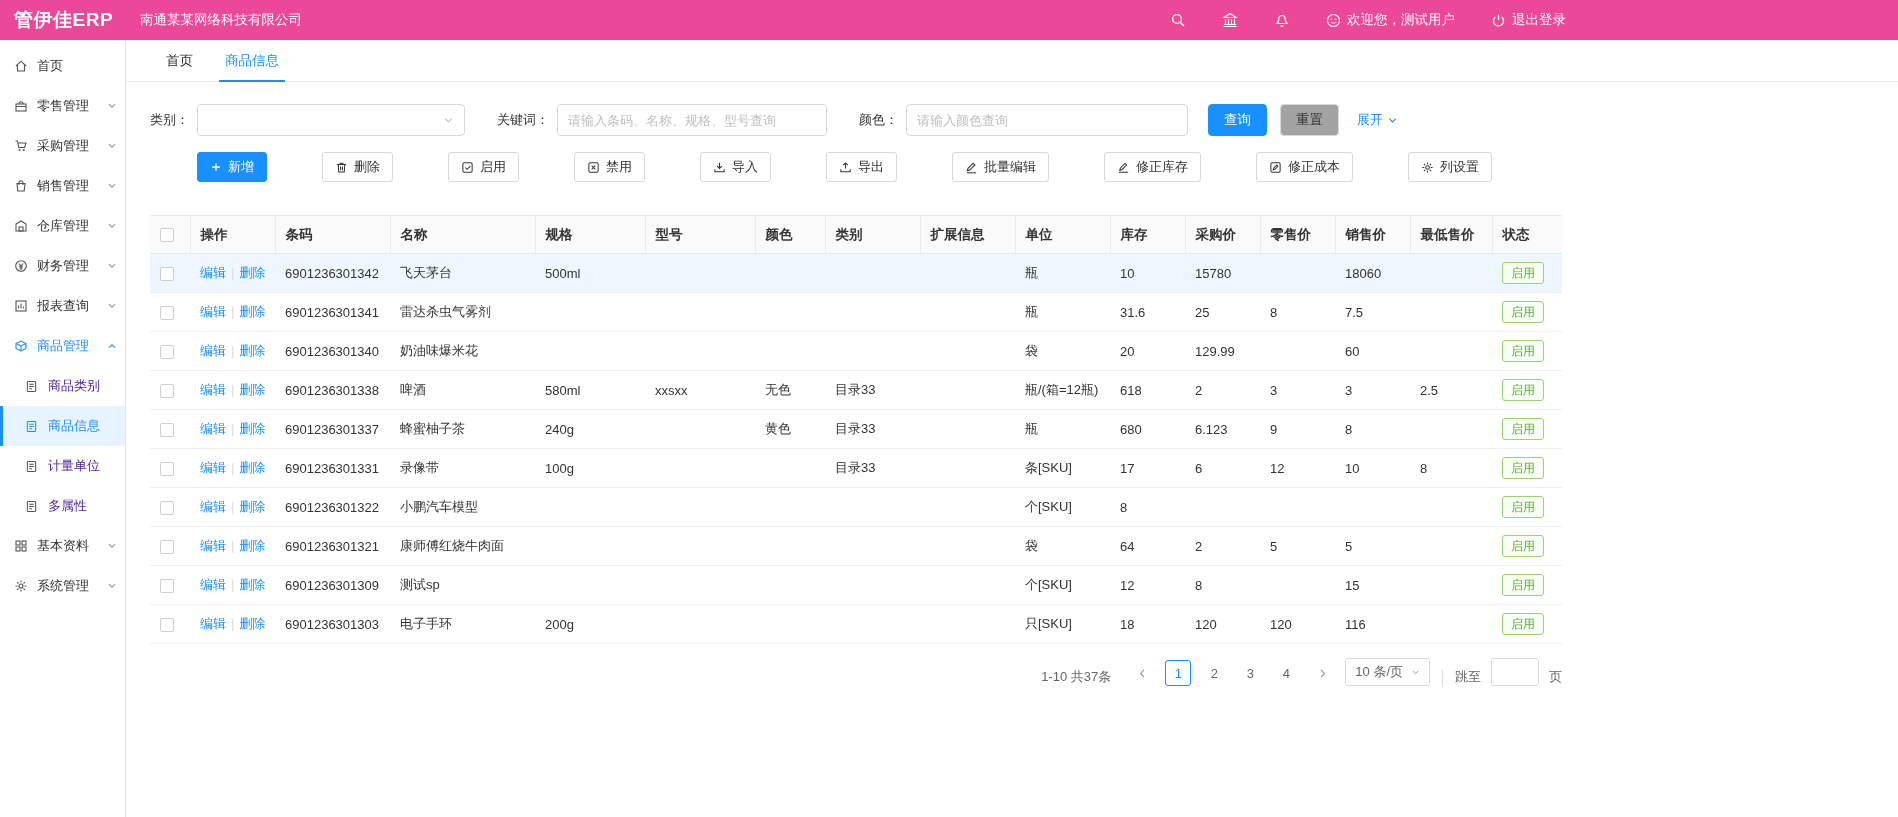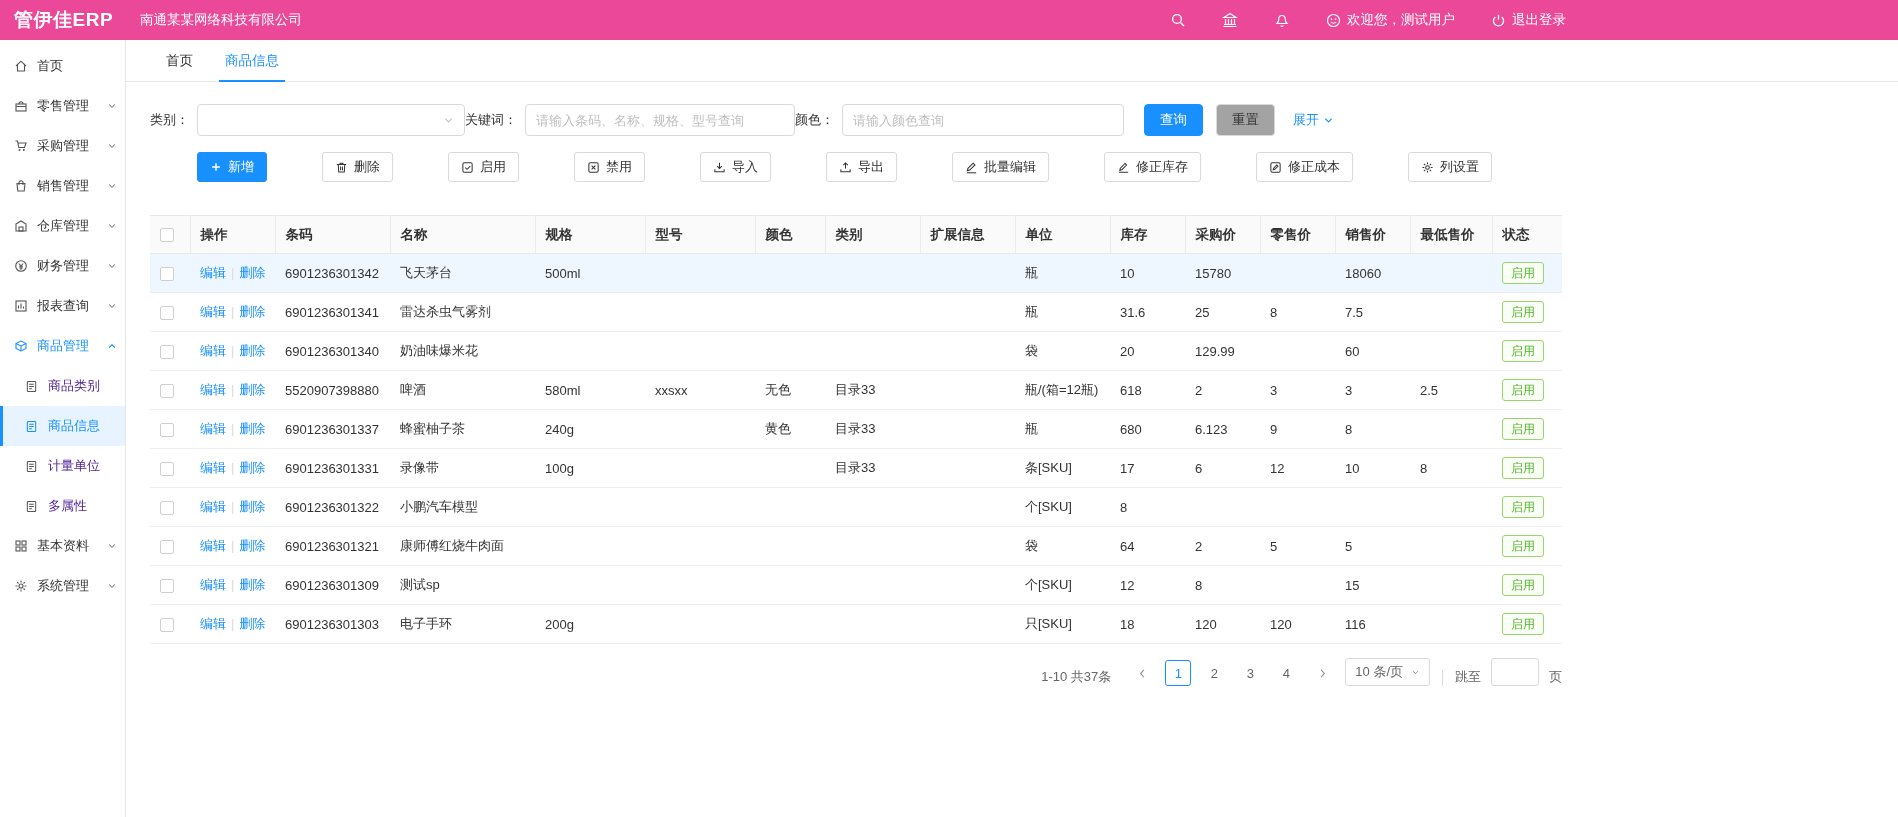--- a/index.html
+++ b/index.html
@@ -44,21 +44,21 @@
   .tabbar { flex:0 0 42px; border-bottom:1px solid #e8e8e8; display:flex; align-items:stretch; padding-left:24px; background:#fff; }
   .tab { padding:0 16px; display:flex; align-items:center; cursor:pointer; color:#333; position:relative; font-size:13.5px; }
   .tab.active { color:#1890ff; }
   .tab.active::after { content:''; position:absolute; left:10px; right:10px; bottom:-1px; height:2px; background:#1890ff; }
 
   
   .content { padding:22px 0 0 24px; }
 
   .filter-row { display:flex; align-items:center; }
   .f-label { margin-right:8px; white-space:nowrap; }
-  .f-group { display:flex; align-items:center; }
+  .f-group { display:flex; align-items:center; margin-right:32px; }
   .select-box { width:268px; height:32px; border:1px solid #d9d9d9; border-radius:4px; background:#fff;
     display:flex; align-items:center; justify-content:space-between; padding:0 10px; cursor:pointer; color:#bfbfbf; }
   .f-input { height:32px; border:1px solid #d9d9d9; border-radius:4px; padding:0 10px; font-size:13px;
     font-family:inherit; color:#333; outline:none; }
   .f-input::placeholder { color:#bfbfbf; }
   .btn { height:32px; border-radius:4px; border:1px solid #d9d9d9; background:#a3a3a3; color:#333;
     font-size:13.5px; font-family:inherit; padding:0 15px; cursor:pointer; }
   .btn.primary { background:#1890ff; border-color:#1890ff; color:#fff; }
   .expand-link { color:#1890ff; margin-left:18px; cursor:pointer; display:flex; align-items:center; gap:4px; }
 
@@ -543,21 +543,21 @@
               <td>20</td>
               <td>129.99</td>
               <td></td>
               <td>60</td>
               <td></td>
               <td><span class="badge">启用</span></td>
             </tr>
             <tr class="">
               <td><span class="cb"></span></td>
               <td><span class="link">编辑</span><span class="sep">|</span><span class="link">删除</span></td>
-              <td>5520907398880</td>
+              <td>6901236301338</td>
               <td>啤酒</td>
               <td>580ml</td>
               <td>xxsxx</td>
               <td>无色</td>
               <td>目录33</td>
               <td></td>
               <td>瓶/(箱=12瓶)</td>
               <td>618</td>
               <td>2</td>
               <td>3</td>

